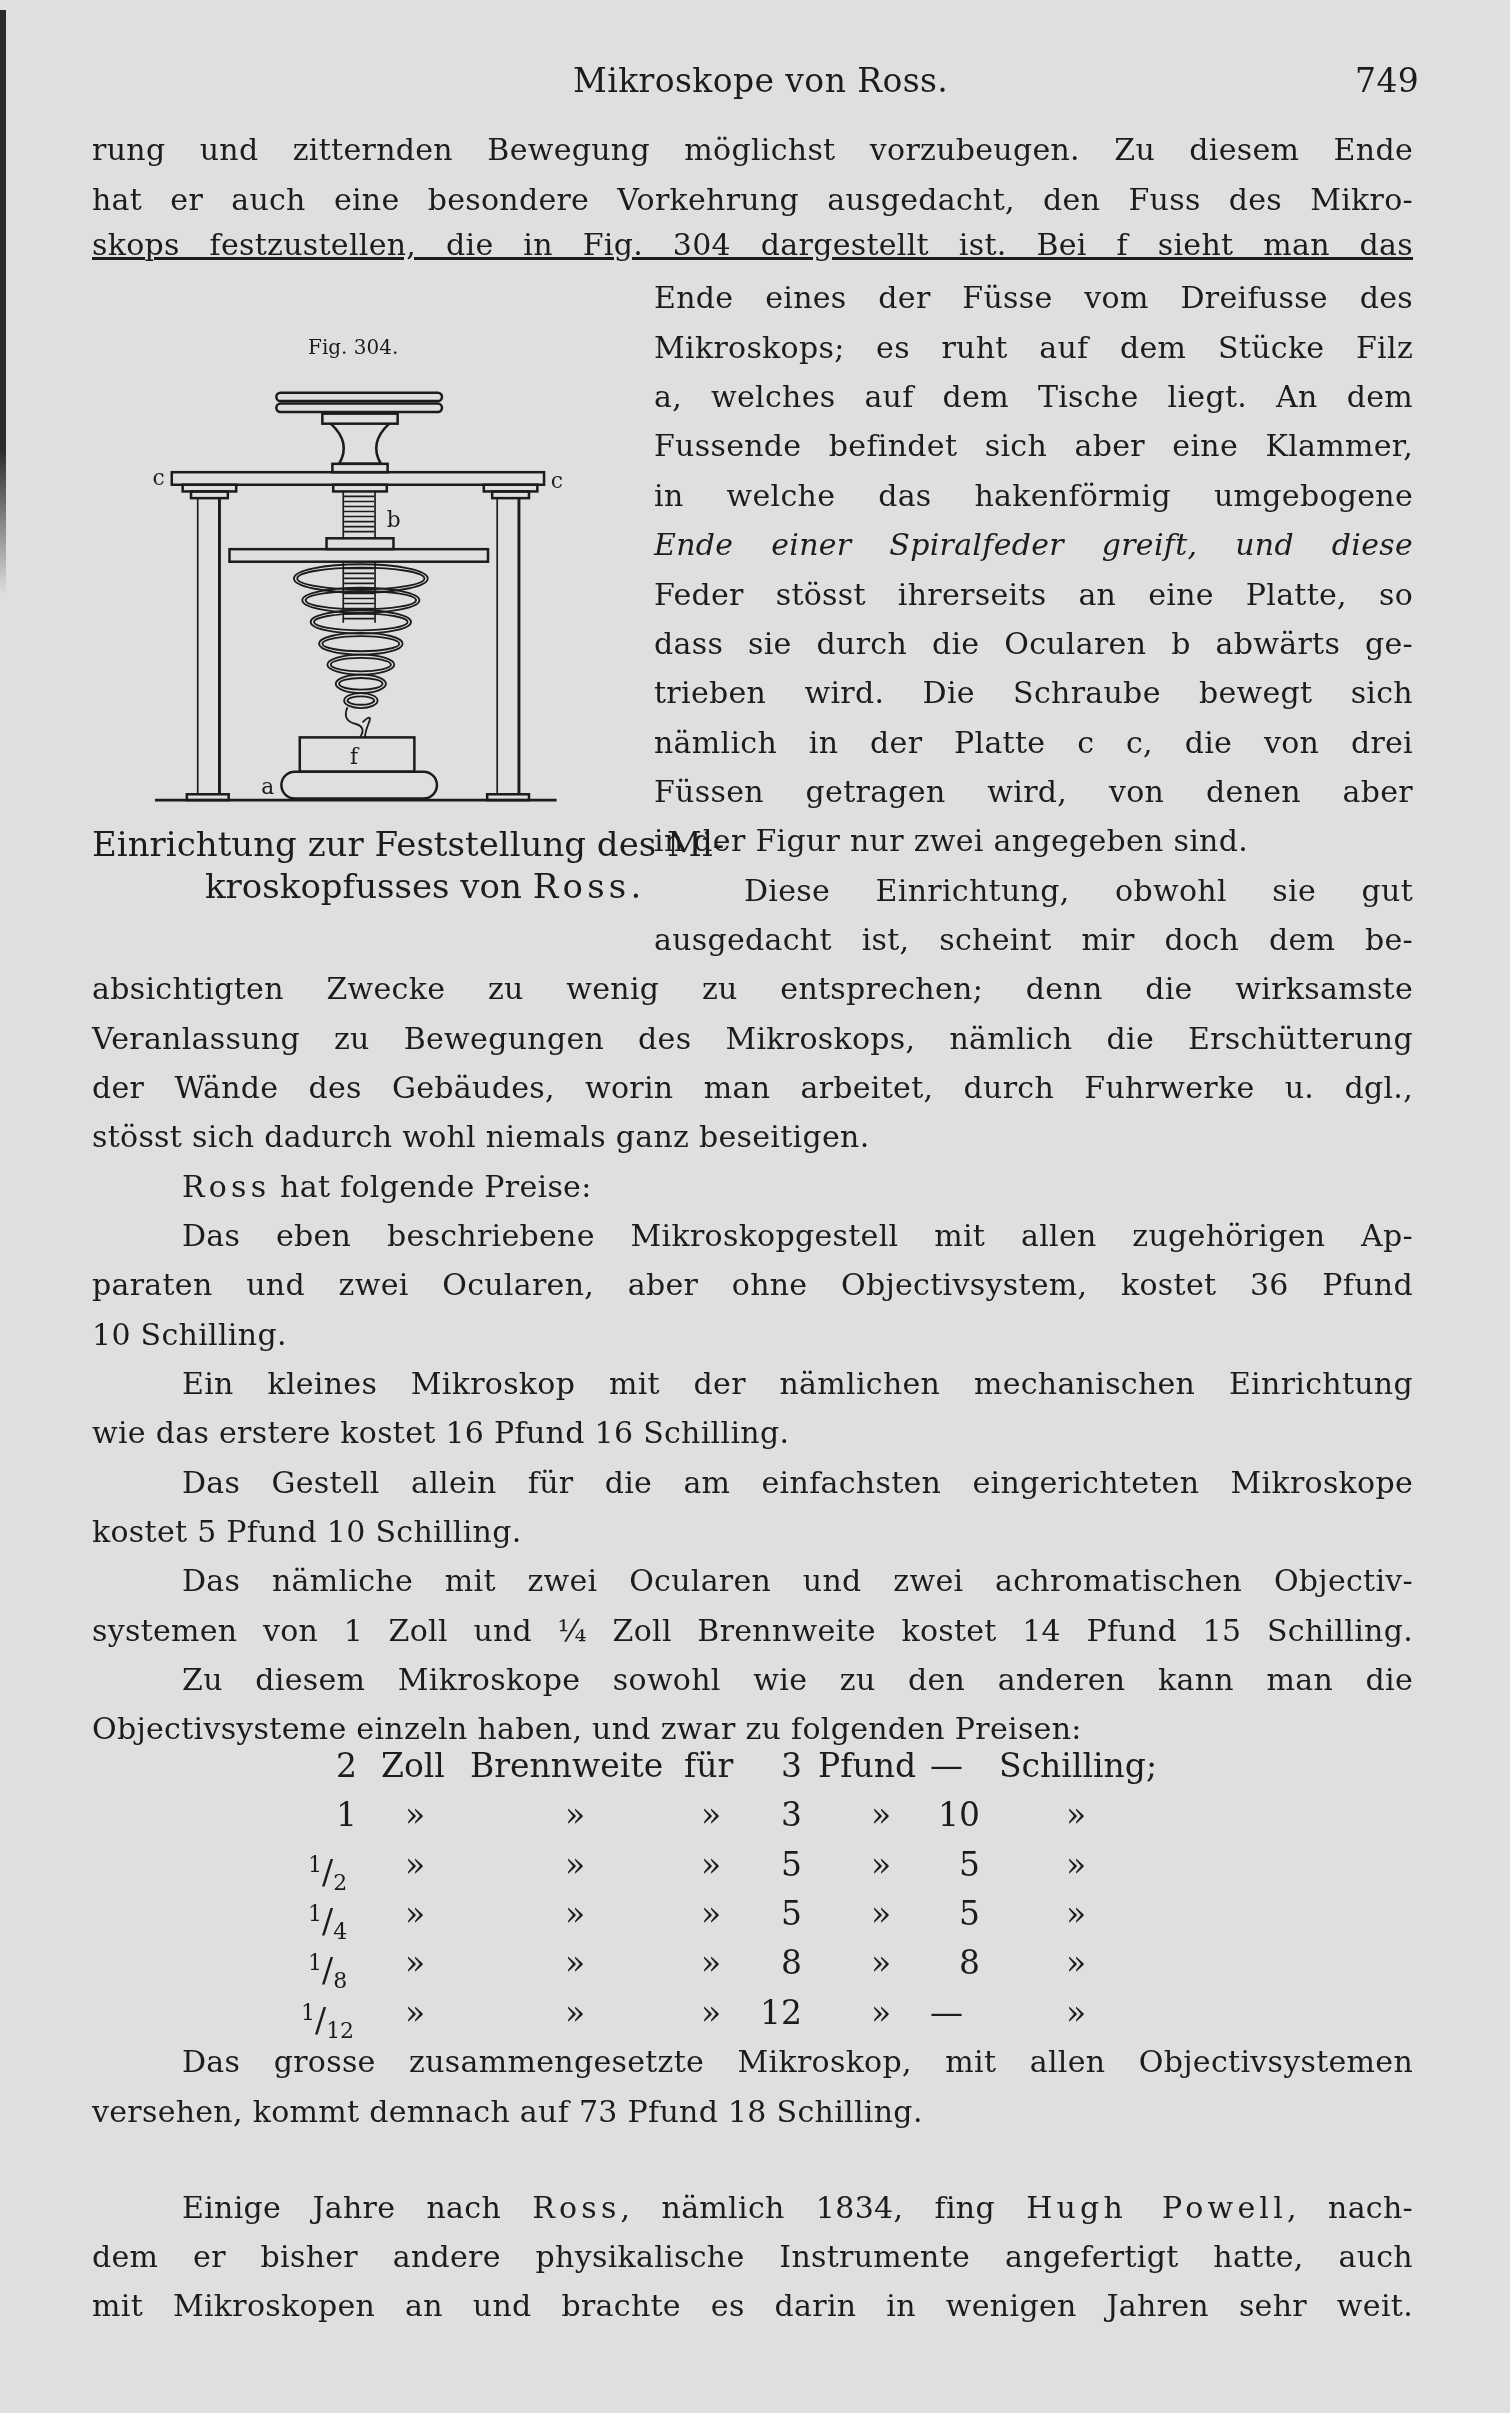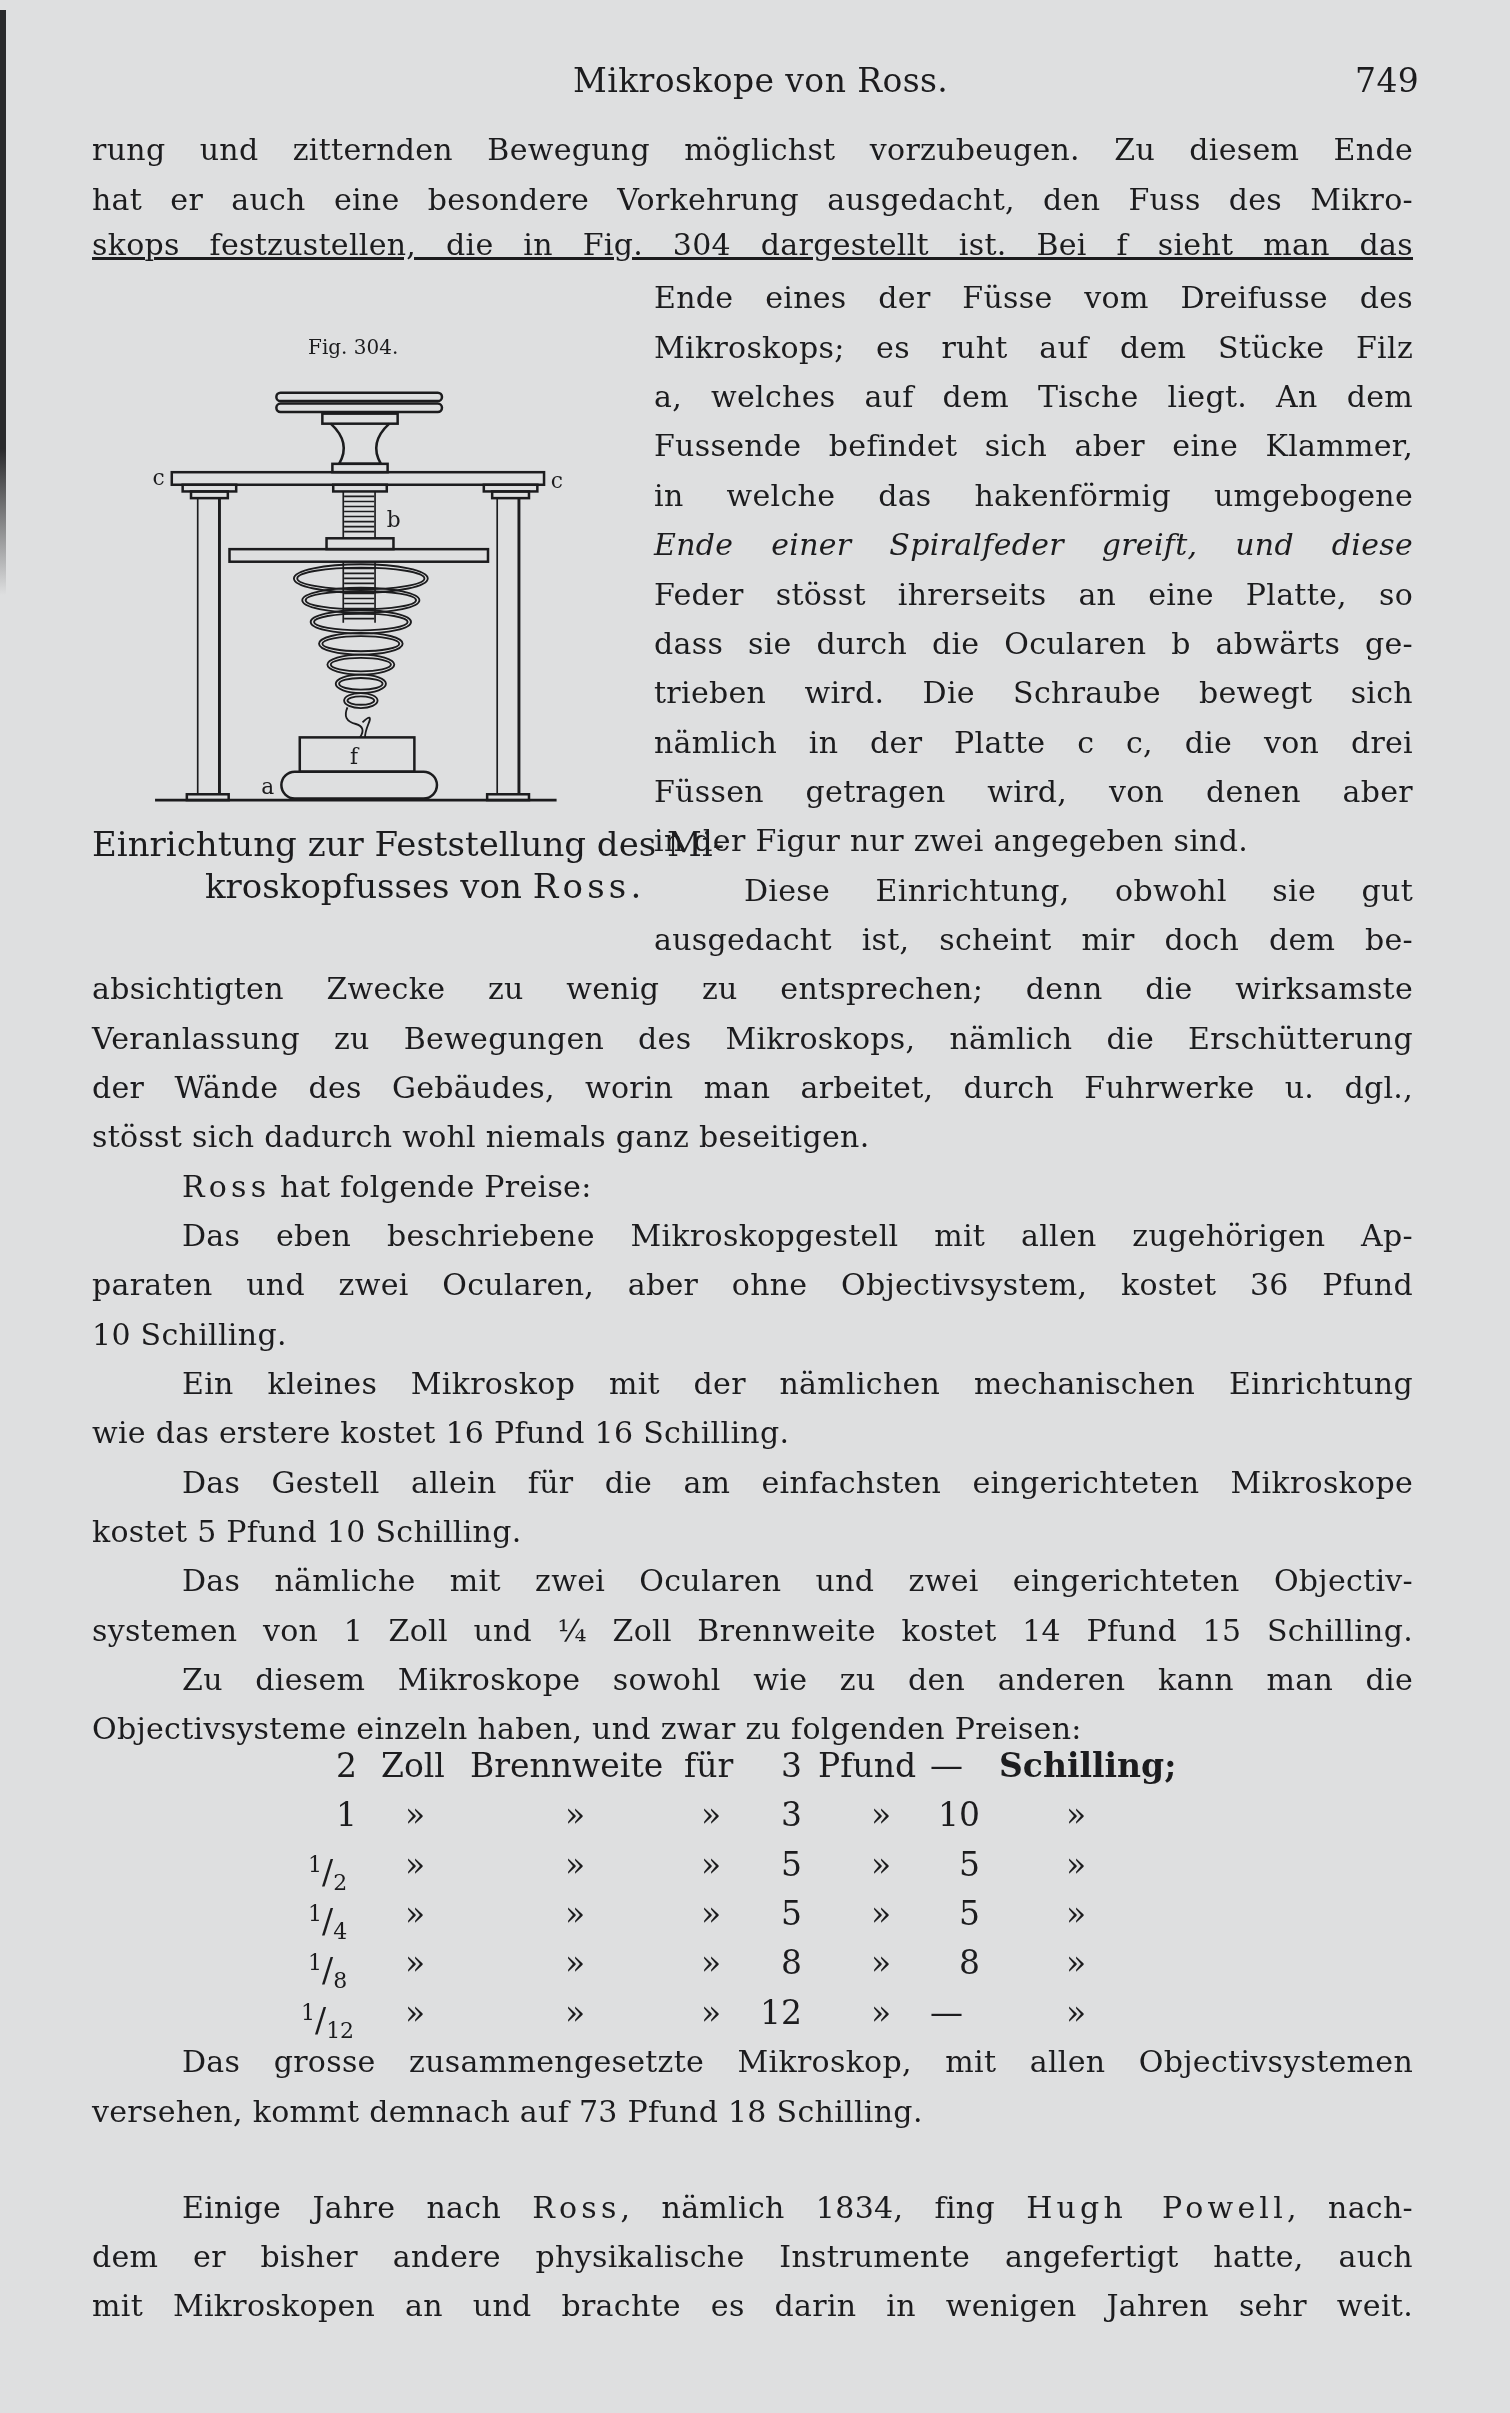--- a/index.html
+++ b/index.html
@@ -151,36 +151,36 @@
 <div class="line indent-full" style="top:1211px;">Das eben beschriebene Mikroskopgestell mit allen zugehörigen Ap-</div>
 <div class="line full" style="top:1260px;">paraten und zwei Ocularen, aber ohne Objectivsystem, kostet 36 Pfund</div>
 <div class="line full last" style="top:1310px;">10 Schilling.</div>
 
 <div class="line indent-full" style="top:1359px;">Ein kleines Mikroskop mit der nämlichen mechanischen Einrichtung</div>
 <div class="line full last" style="top:1408px;">wie das erstere kostet 16 Pfund 16 Schilling.</div>
 
 <div class="line indent-full" style="top:1458px;">Das Gestell allein für die am einfachsten eingerichteten Mikroskope</div>
 <div class="line full last" style="top:1507px;">kostet 5 Pfund 10 Schilling.</div>
 
-<div class="line indent-full" style="top:1556px;">Das nämliche mit zwei Ocularen und zwei eingerichteten Objectiv-</div>
+<div class="line indent-full" style="top:1556px;">Das nämliche mit zwei Ocularen und zwei achromatischen Objectiv-</div>
 <div class="line full" style="top:1606px;">systemen von 1 Zoll und ¼ Zoll Brennweite kostet 14 Pfund 15 Schilling.</div>
 
 <div class="line indent-full" style="top:1655px;">Zu diesem Mikroskope sowohl wie zu den anderen kann man die</div>
 <div class="line full last" style="top:1704px;">Objectivsysteme einzeln haben, und zwar zu folgenden Preisen:</div>
 
 <div>
 
   <div class="tcell ra" style="left:318px; width:39px; top:1741px;">2</div>
   <div class="tcell" style="left:381px; top:1741px;">Zoll</div>
   <div class="tcell" style="left:470px; top:1741px;">Brennweite</div>
   <div class="tcell" style="left:684px; top:1741px;">für</div>
   <div class="tcell ra" style="left:753px; width:49px; top:1741px;">3</div>
   <div class="tcell" style="left:818px; top:1741px;">Pfund</div>
   <div class="tcell" style="left:930px; top:1741px;">—</div>
-  <div class="tcell" style="left:999px; top:1741px;font-weight:bold;">Schilling;</div>
+  <div class="tcell" style="left:999px; top:1741px;">Schilling;</div>
 
   <div class="tcell ra" style="left:318px; width:39px; top:1790px;">1</div>
   <div class="tcell" style="left:405px; top:1790px;">»</div>
   <div class="tcell" style="left:565px; top:1790px;">»</div>
   <div class="tcell" style="left:701px; top:1790px;">»</div>
   <div class="tcell ra" style="left:753px; width:49px; top:1790px;">3</div>
   <div class="tcell" style="left:871px; top:1790px;">»</div>
   <div class="tcell ra" style="left:920px; width:60px; top:1790px;">10</div>
   <div class="tcell" style="left:1066px; top:1790px;">»</div>
 

